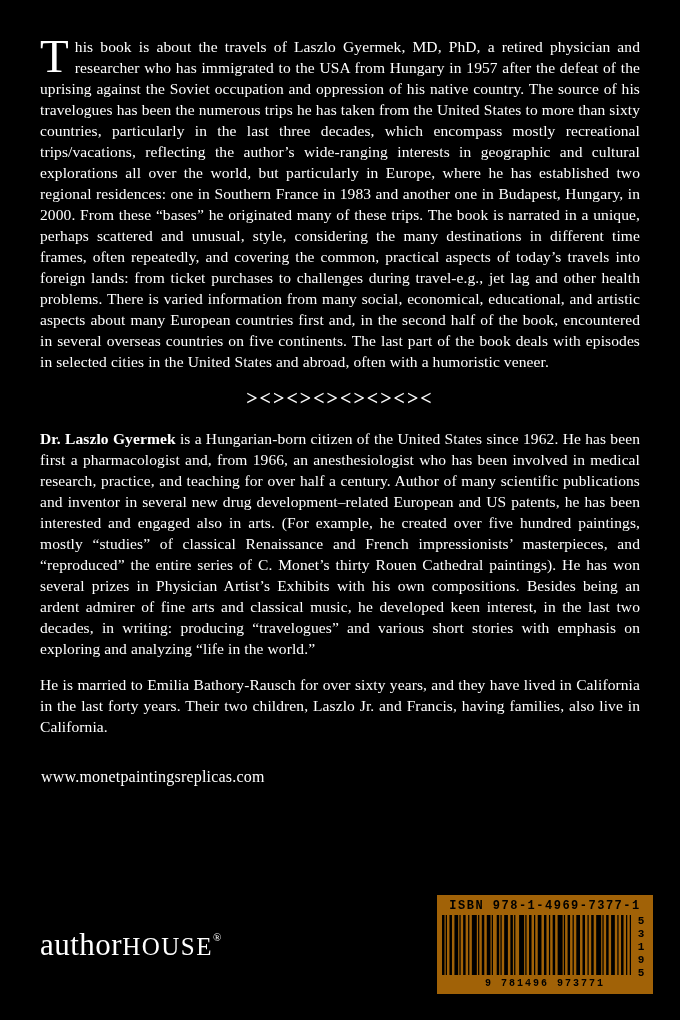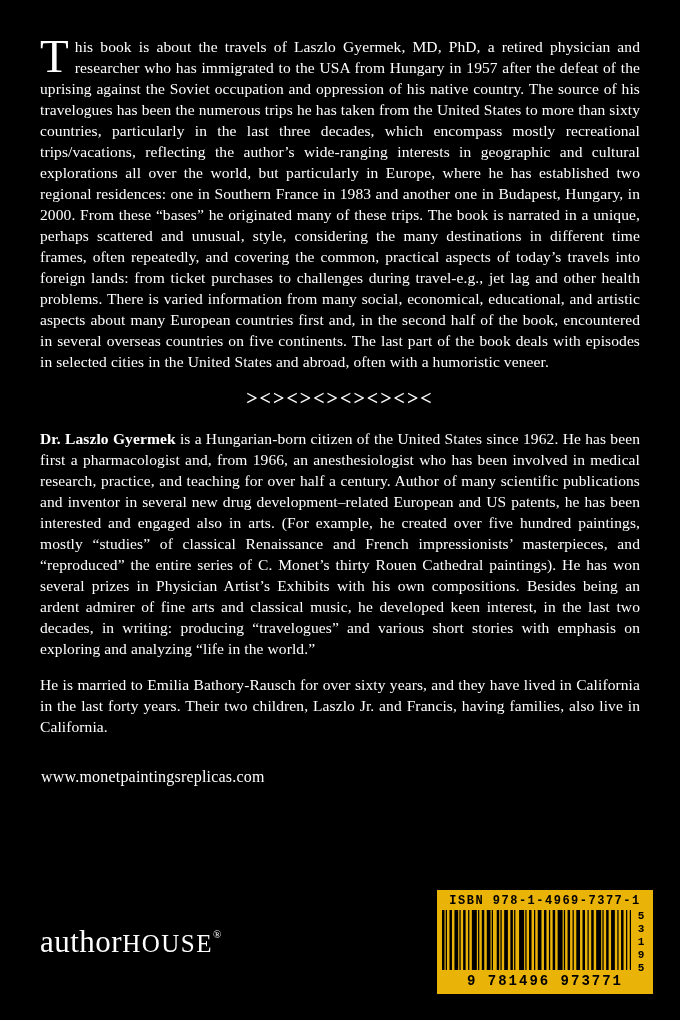--- a/index.html
+++ b/index.html
@@ -56,21 +56,21 @@
   .logo-house{
     font-size:25px;
     letter-spacing:1.5px;
   }
   .logo-reg{
     font-size:11px;
     vertical-align:14px;
   }
   .barcode-box{
     width:216px;
-    background:#eab308;
+    background:#a16207;
     color:#000;
     padding:4px 5px 5px 5px;
     box-sizing:border-box;
     margin-left:8px;
   }
   .isbn{
     font-family:"Liberation Mono", monospace;
     font-weight:bold;
     font-size:12px;
     letter-spacing:1.5px;
@@ -90,21 +90,21 @@
     font-family:"Liberation Mono", monospace;
     font-weight:bold;
     font-size:11px;
     letter-spacing:1px;
     padding-left:3px;
     line-height:14px;
   }
   .digits{
     font-family:"Liberation Mono", monospace;
     font-weight:bold;
-    font-size:14px;
+    font-size:10px;
     letter-spacing:2px;
     text-align:center;
     margin-top:3px;
     white-space:nowrap;
   }
 </style>
 </head>
 <body>
 
 <div class="cover">

